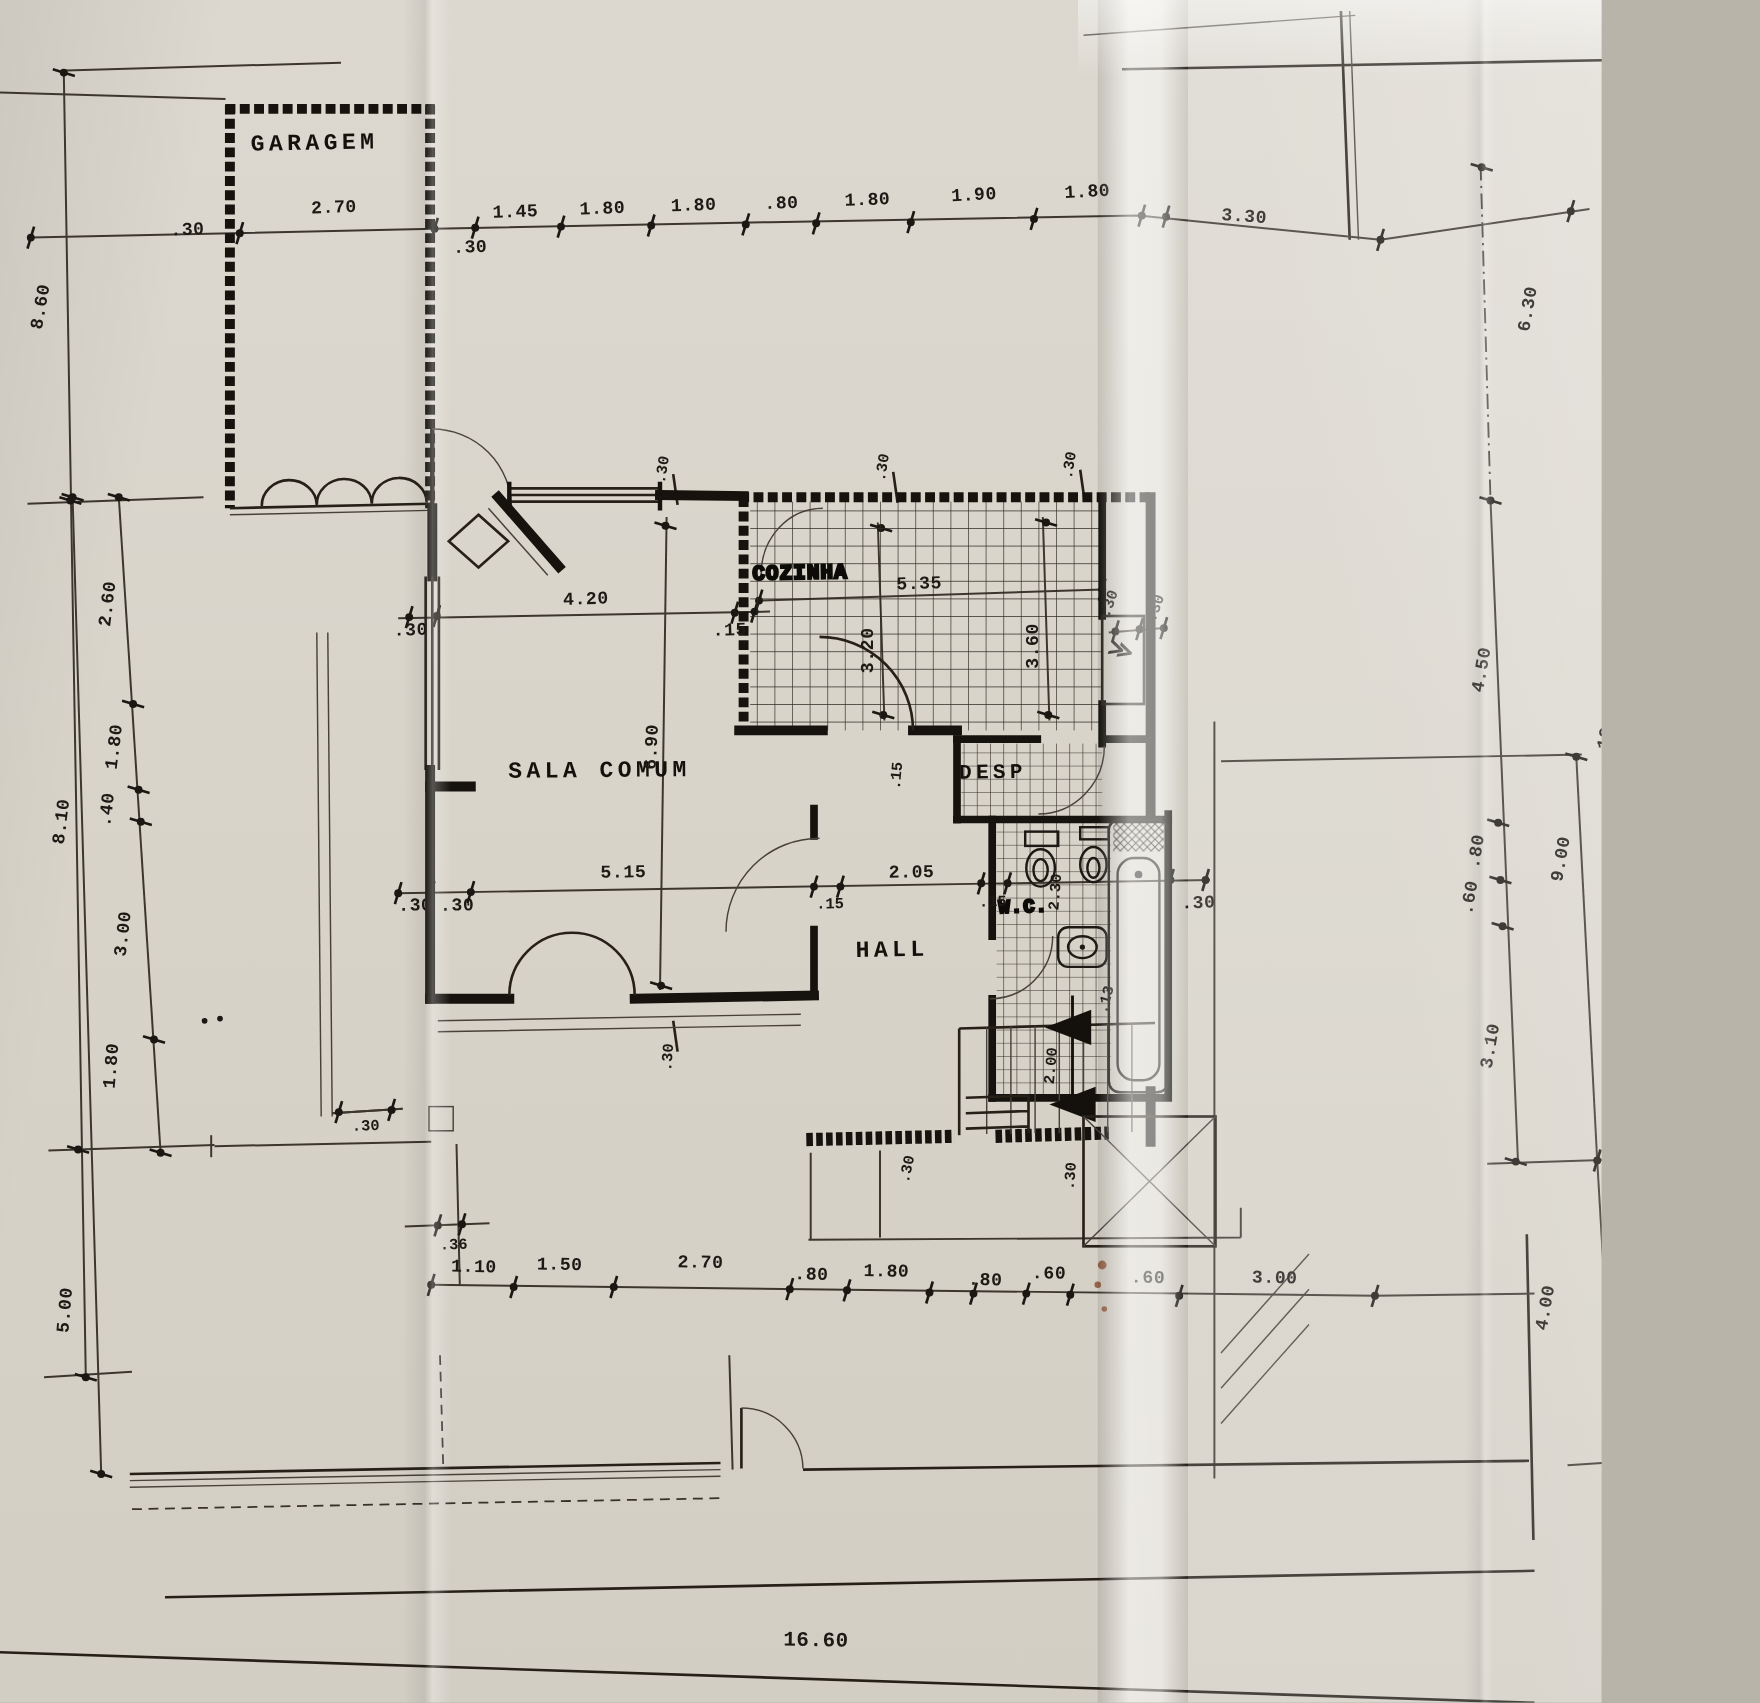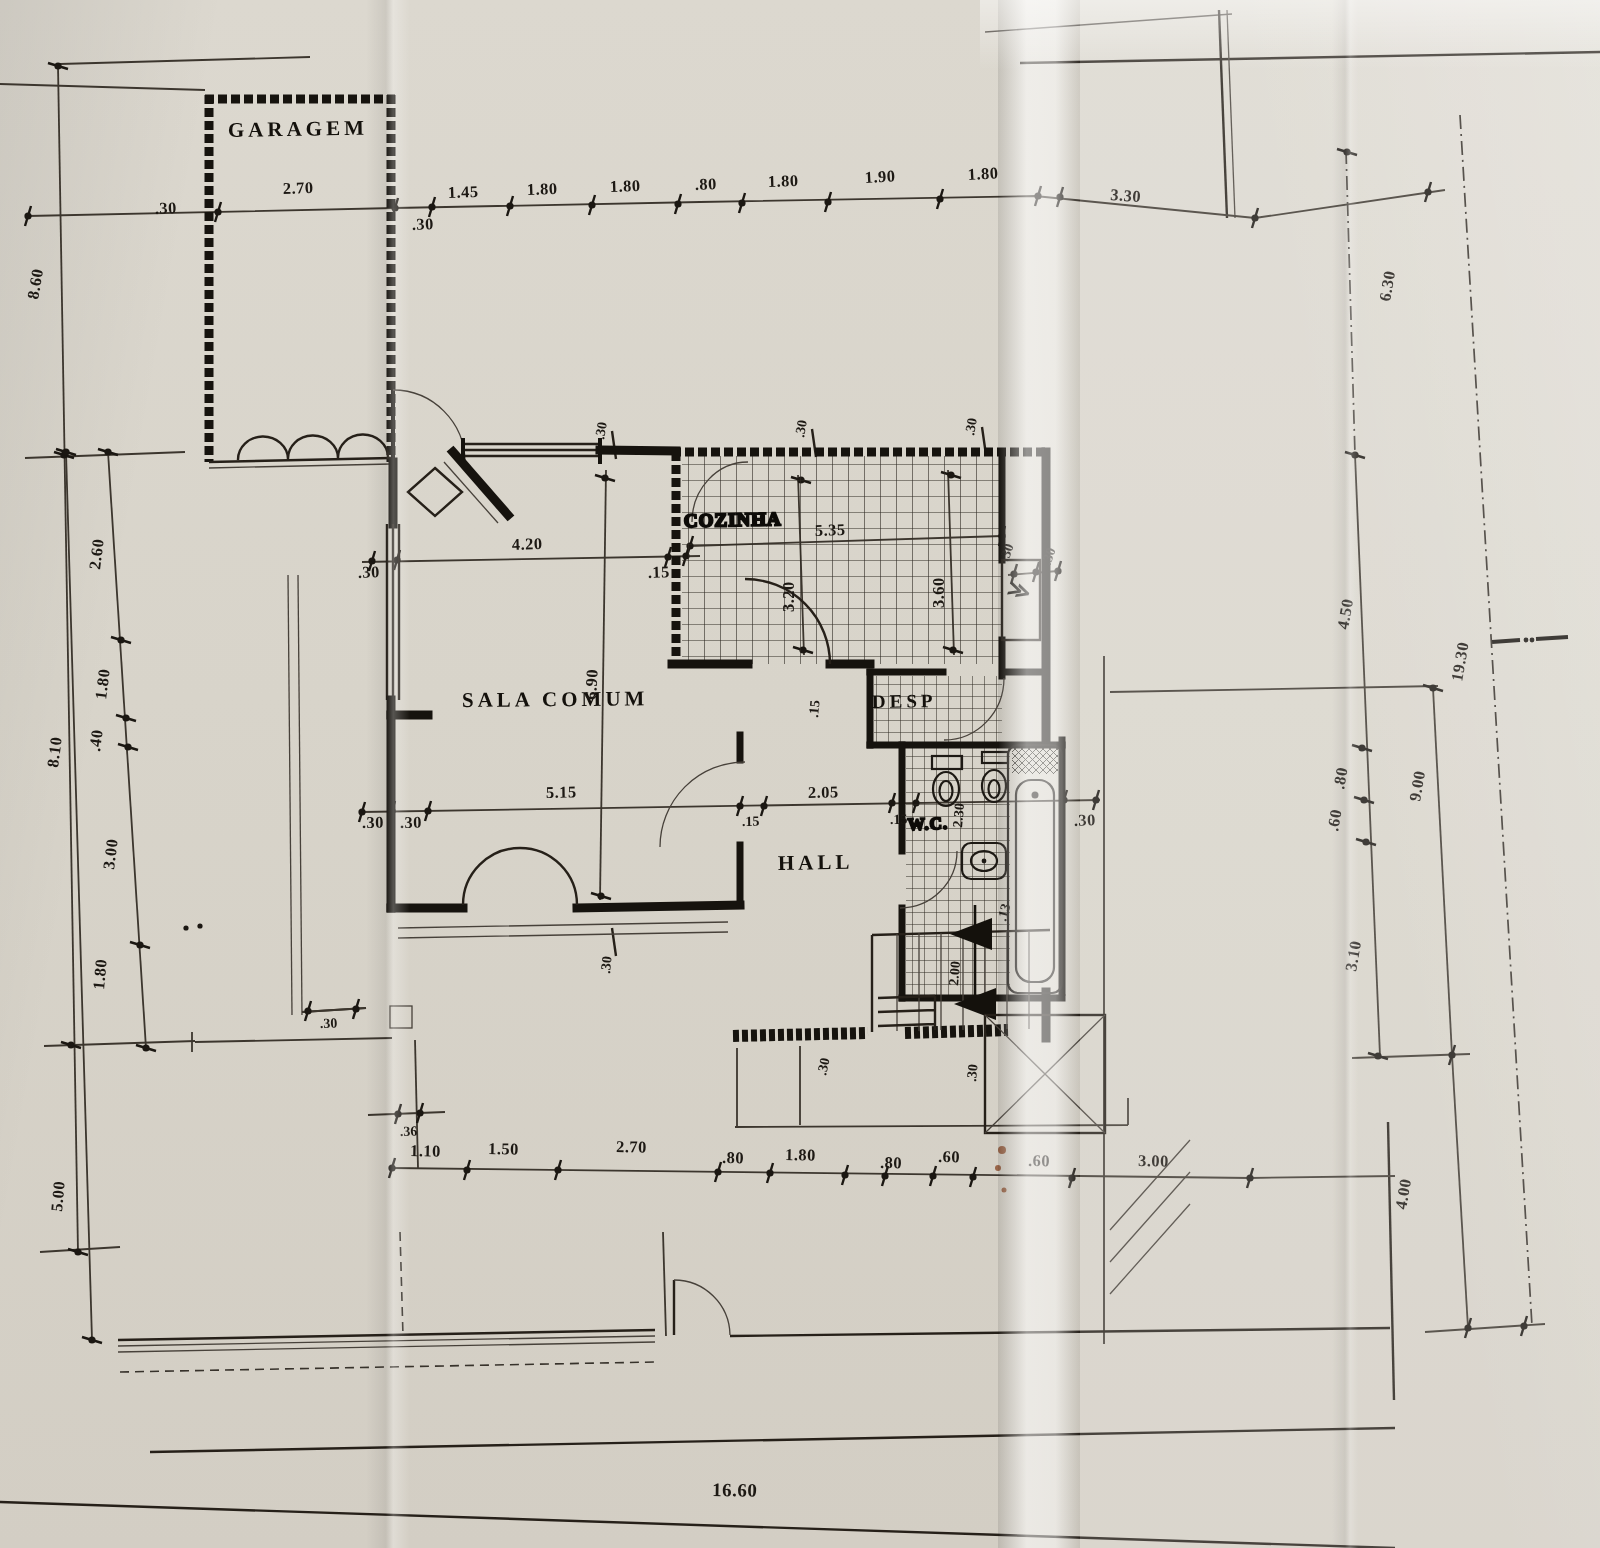--- a/index.html
+++ b/index.html
@@ -1,22 +1,22 @@
 <!DOCTYPE html>
 <html><head>
 <meta charset="utf-8">
 <style>
   html,body{margin:0;padding:0;background:#b9b4aa;}
   .paper{
-    position:relative;width:1600px;height:1548px;overflow:hidden;
+    position:relative;width:1456px;height:1548px;overflow:hidden;
     background:
       linear-gradient(100deg, rgba(0,0,0,.07) 0%, rgba(0,0,0,0) 12%),
       linear-gradient(260deg, rgba(255,255,255,.18) 0%, rgba(0,0,0,0) 20%),
       linear-gradient(180deg, #dcd8cf 0%, #d8d4ca 45%, #d3cec4 100%);
-    font-family:Liberation Serif, serif;
+    font-family:Liberation Mono, monospace;
   }
   
   .fold{position:absolute;top:0;bottom:0;pointer-events:none;}
   .fold.f1{left:366px;width:44px;background:linear-gradient(90deg,transparent,rgba(0,0,0,.07) 45%,rgba(255,255,255,.28) 62%,transparent);}
   .fold.f2{left:998px;width:82px;background:linear-gradient(90deg,rgba(0,0,0,.10),rgba(255,255,255,.55) 35%,rgba(255,255,255,.5) 70%,rgba(0,0,0,.06));}
   .fold.f3{left:1332px;width:26px;background:linear-gradient(90deg,transparent,rgba(0,0,0,.08) 50%,rgba(255,255,255,.2) 70%,transparent);}
   .shade-right{position:absolute;top:0;bottom:0;left:1080px;right:0;background:rgba(255,255,255,.16);pointer-events:none;}
   .shade-topright{position:absolute;top:0;height:70px;left:980px;right:0;background:linear-gradient(180deg,rgba(255,255,255,.45),transparent);pointer-events:none;}
   svg{position:absolute;inset:0;}
   .thin{stroke:#3c362e;stroke-width:1.8;fill:none;}

